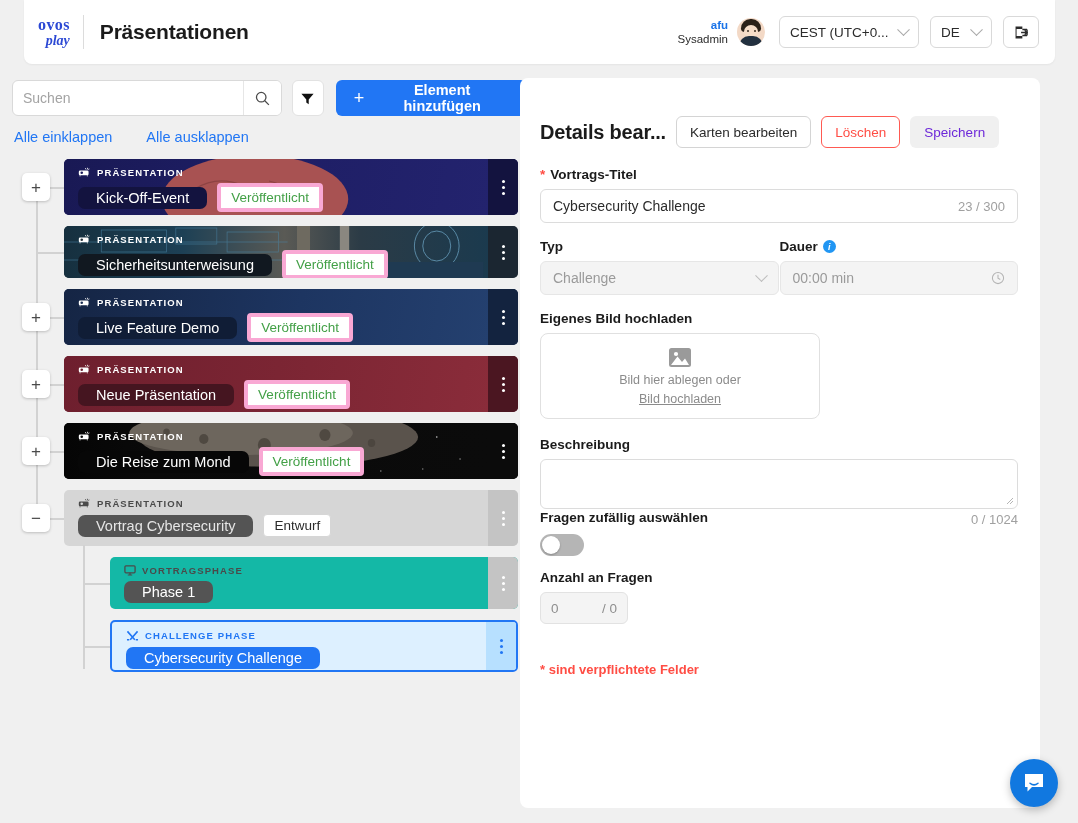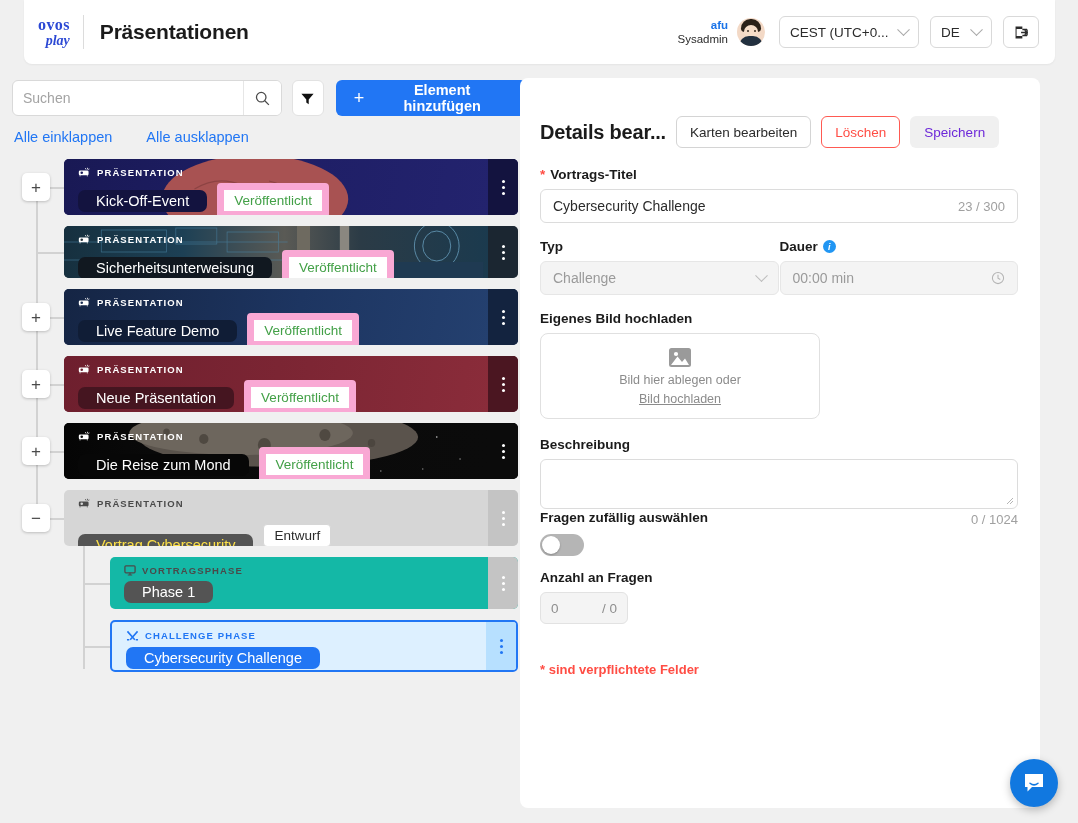--- a/index.html
+++ b/index.html
@@ -88,21 +88,21 @@
     position: absolute; left: 64px; right: 11px; top: 0; bottom: 0;
     border-radius: 5px; overflow: hidden; display: flex;
   }
   .card-body { flex: 1; position: relative; padding: 8px 0 0 14px; overflow: hidden; }
   .thumb { position: absolute; inset: 0; z-index: 0; }
   .card-inner { position: relative; z-index: 2; }
   .kicker { display: flex; gap: 6px; font-size: 9.5px; font-weight: 700; letter-spacing: 1.1px; text-transform: uppercase; }
   .badge-row { display: flex; align-items: center; gap: 10px; margin-top: 5px; }
   .name-pill { padding: 3px 18px; border-radius: 7px; font-size: 14.5px; }
   .status-pill { padding: 3px 10px; border-radius: 4px; font-size: 13.5px; background: #fff; }
-  .status-pill.pub { color: #43a047; border: 7px solid #f9a8d4; }
+  .status-pill.pub { color: #43a047; border: 4px solid #f9a8d4; }
   .status-pill.draft { color: #2b2b2b; border: 1px solid #d6d6d6; }
   .kebab { width: 30px; display: flex; align-items: center; justify-content: center; flex: 0 0 auto; }
   .kebab .dots { display: flex; flex-direction: column; gap: 3px; }
   .kebab .dots i { width: 3px; height: 3px; border-radius: 50%; display: block; }
   .child-wrap { position: relative; }
   .branch-v { position: absolute; left: 83px; top: 0; width: 1.5px; background: #d2d2d2; }
   .branch-h { position: absolute; left: 83px; width: 27px; height: 1.5px; background: #d2d2d2; }
   .card.child { left: 110px; right: 11px; }
   .card.selected { border: 2px solid #2176f4; background: #ddf0ff; }
 
@@ -442,21 +442,21 @@
               <div class="kicker" style="color:#4a4a4a;">
                 <svg width="13" height="10" viewBox="0 0 16 12">
                   <rect x="1" y="4" width="12" height="6" rx="1.6" fill="#4a4a4a"></rect>
                   <circle cx="4.6" cy="7" r="1.6" fill="#d6d6d6"></circle>
                   <path d="M9 1.2 L10 3 M11.6 .8 L11.8 2.8 M13.6 1.8 L13 3.3" stroke="#4a4a4a" stroke-width="1"></path>
                   <path d="M2.5 10 L2.5 11.4 M11.5 10 L11.5 11.4" stroke="#4a4a4a" stroke-width="1"></path>
                 </svg>
                 <span>PRÄSENTATION</span>
               </div>
               <div class="badge-row">
-                <span class="name-pill" style="background:#545454;color:#fde047;margin-top:20px;">Vortrag Cybersecurity</span>
+                <span class="name-pill" style="background:#545454;color:#e5e5e5;">Vortrag Cybersecurity</span>
                 <span class="status-pill draft">Entwurf</span>
               </div>
             </div>
           </div>
           <div class="kebab" style="background:#c4c4c4;">
             <span class="dots">
                 <i style="background:#fff"></i>
                 <i style="background:#fff"></i>
                 <i style="background:#fff"></i>
               </span>

